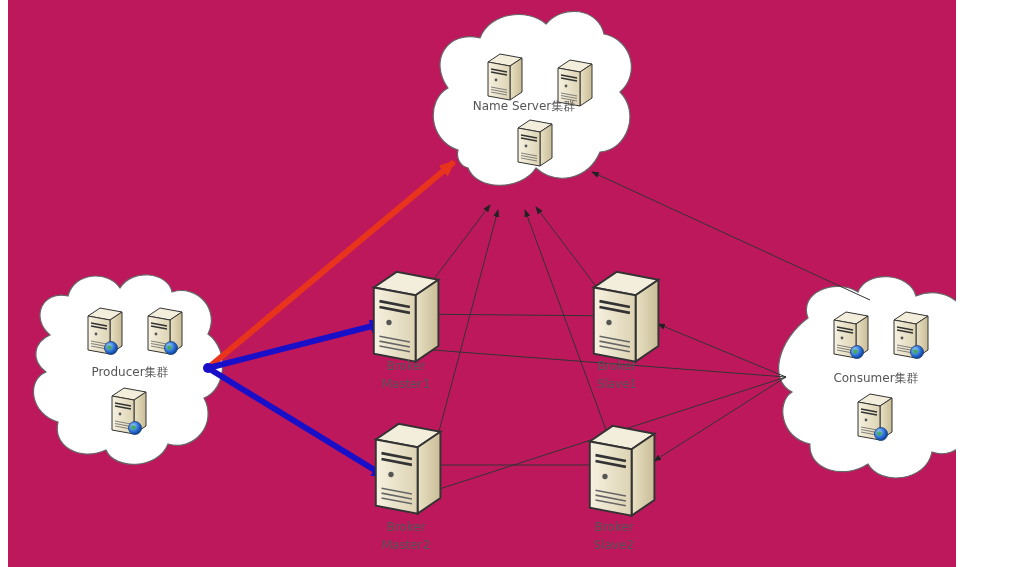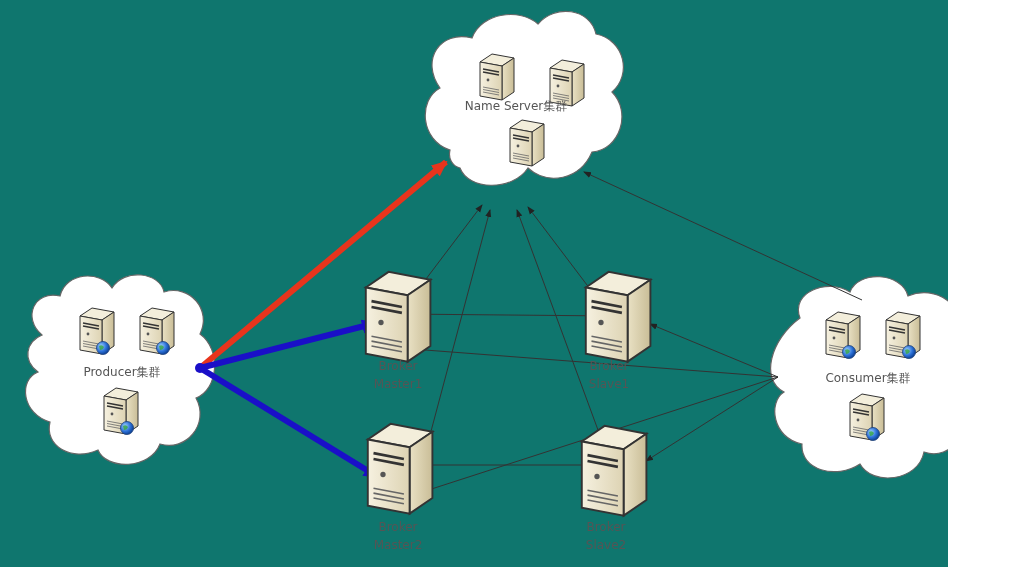--- a/index.html
+++ b/index.html
@@ -1,16 +1,16 @@
 <!DOCTYPE html>
 <html><head>
 <meta charset="utf-8">
 <style>
   html, body { margin:0; padding:0; background:#ffffff; }
-  #stage { position:relative; width:948px; height:567px; overflow:hidden; background:#0f766e; }
+  #stage { position:relative; width:948px; height:567px; overflow:hidden; background:#be185d;margin-left:8px; }
   svg#diagram { position:absolute; left:0; top:0; width:1024px; height:567px; }
   .label { font-family:"DejaVu Sans", sans-serif; fill:#555555; font-size:12px; }
   .cloud { fill:#ffffff; stroke:#666666; stroke-width:1.2; }
   .edge { stroke:#333333; stroke-width:1; fill:none; }
 </style>
 </head>
 <body>
 
 <div id="stage">
 <svg id="diagram" viewBox="0 0 1024 567" xmlns="http://www.w3.org/2000/svg">

